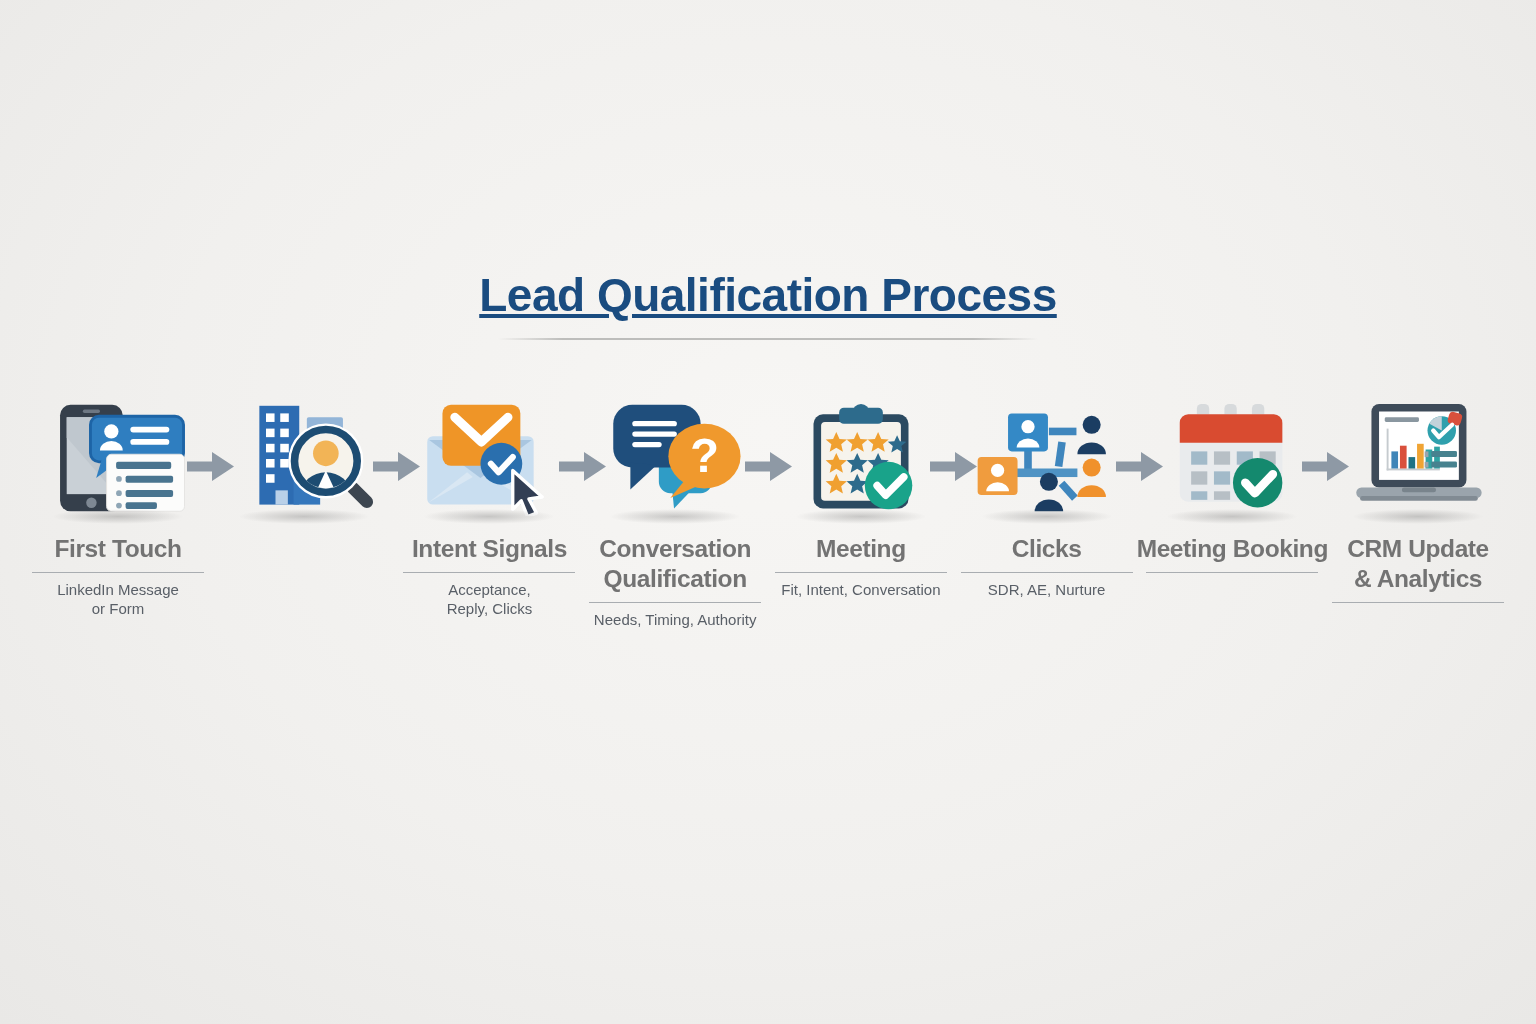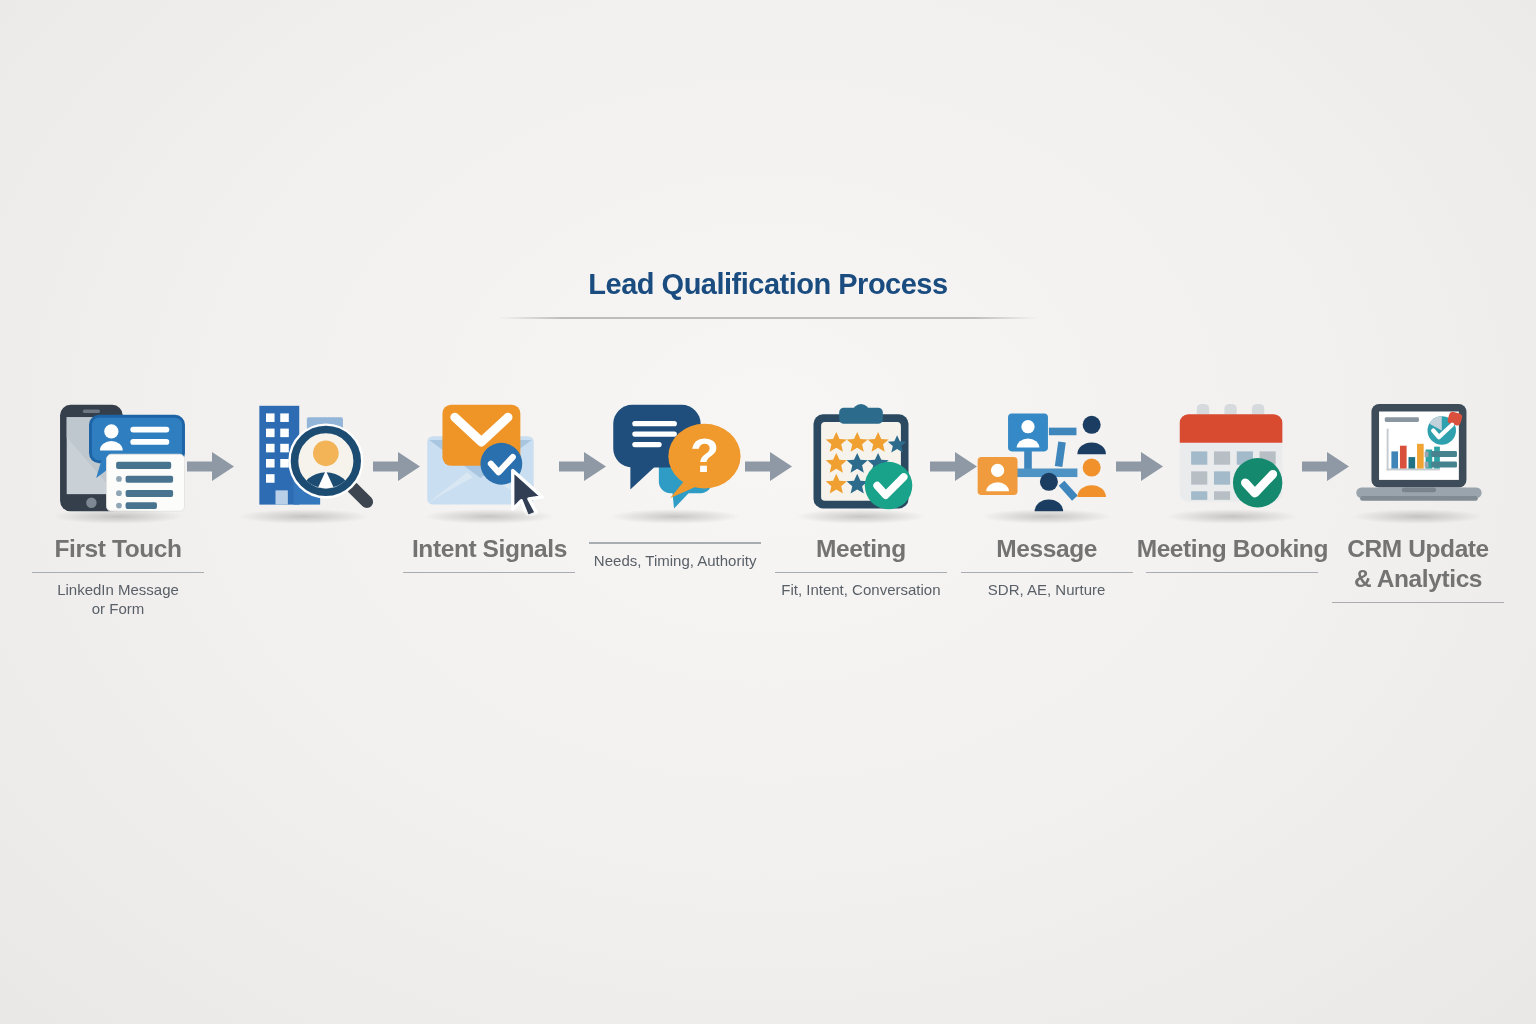--- a/index.html
+++ b/index.html
@@ -8,22 +8,23 @@
     font-family:"Liberation Sans","DejaVu Sans",sans-serif;
     background:radial-gradient(ellipse at 50% 42%, #f7f6f4 0%, #f1f0ee 55%, #e9e8e6 100%);
     position:relative;
   }
   .canvas{position:absolute;inset:0;}
 
   
   .header{position:absolute;top:268px;left:0;right:0;text-align:center;}
   .header .title{
     display:inline-block;
-    font-size:29px;font-weight:bold;color:#1a4c80;
+    font-size:46px;font-weight:bold;color:#1a4c80;
     letter-spacing:-0.5px;
+    text-decoration:underline;
   }
   .header .title-underline{
     width:540px;height:2px;margin:16px auto 0 auto;
     background:linear-gradient(90deg, rgba(180,180,178,0) 0%, #bdbdbb 12%, #bdbdbb 88%, rgba(180,180,178,0) 100%);
   }
 
   
   .stages{
     position:absolute;top:396px;left:0;right:0;
     display:flex;align-items:flex-start;
@@ -172,20 +173,22 @@
           <polyline points="39,16 67,42 95,16" fill="none" stroke="#ffffff" stroke-width="9.5" stroke-linecap="round" stroke-linejoin="round"></polyline>
           <circle cx="88" cy="65" r="22" fill="#2a6fae"></circle>
           <path d="M77,65 l8,9 15,-16" stroke="#ffffff" stroke-width="6.5" fill="none" stroke-linecap="round" stroke-linejoin="round"></path>
           <path d="M100,72 L131,100 L117,102 L125,117 L115.5,120.5 L109,104 L100,113 Z" fill="#323e54" stroke="#ffffff" stroke-width="3.5" stroke-linejoin="round"></path>
         </svg>
         <div class="icon-shadow"></div>
       </div>
       <div class="stage-text">
         <div class="stage-title">Intent Signals</div>
         <div class="stage-underline"></div>
+        <div class="stage-subtitle">Acceptance,
+Reply, Clicks</div>
       </div>
     </div>
 
     <div class="flow-arrow">
       <svg width="47" height="29" viewBox="0 0 47 29">
           <use href="#arrowShape" fill="#8e99a5"></use>
         </svg>
     </div>
 
     <div class="stage">
@@ -198,20 +201,22 @@
           <rect x="30" y="20" width="47" height="5.5" rx="2.7" fill="#ffffff"></rect>
           <rect x="30" y="31" width="47" height="5.5" rx="2.7" fill="#ffffff"></rect>
           <rect x="30" y="42" width="31" height="5.5" rx="2.7" fill="#ffffff"></rect>
           <ellipse cx="106" cy="57" rx="38" ry="34" fill="#f0992d"></ellipse>
           <polygon points="84,84 70,101 100,88" fill="#f0992d"></polygon>
           <text x="106" y="74" text-anchor="middle" font-size="50" font-weight="bold" fill="#ffffff" font-family="Liberation Sans, DejaVu Sans, sans-serif">?</text>
         </svg>
         <div class="icon-shadow"></div>
       </div>
       <div class="stage-text">
+        <div class="stage-title">Conversation
+Qualification</div>
         <div class="stage-underline"></div>
         <div class="stage-subtitle compact">Needs, Timing, Authority</div>
       </div>
     </div>
 
     <div class="flow-arrow">
       <svg width="47" height="29" viewBox="0 0 47 29">
           <use href="#arrowShape" fill="#8e99a5"></use>
         </svg>
     </div>
@@ -276,21 +281,21 @@
             <path d="M107,100 a15,12.5 0 0 1 30,0 z"></path>
           </g>
           <g fill="#1b3d62">
             <circle cx="77" cy="84" r="9.5"></circle>
             <path d="M62,115 a15,12.5 0 0 1 30,0 z"></path>
           </g>
         </svg>
         <div class="icon-shadow"></div>
       </div>
       <div class="stage-text">
-        <div class="stage-title">Message</div>
+        <div class="stage-title">Clicks</div>
         <div class="stage-underline"></div>
         <div class="stage-subtitle">SDR, AE, Nurture</div>
       </div>
     </div>
 
     <div class="flow-arrow">
       <svg width="47" height="29" viewBox="0 0 47 29">
           <use href="#arrowShape" fill="#8e99a5"></use>
         </svg>
     </div>

